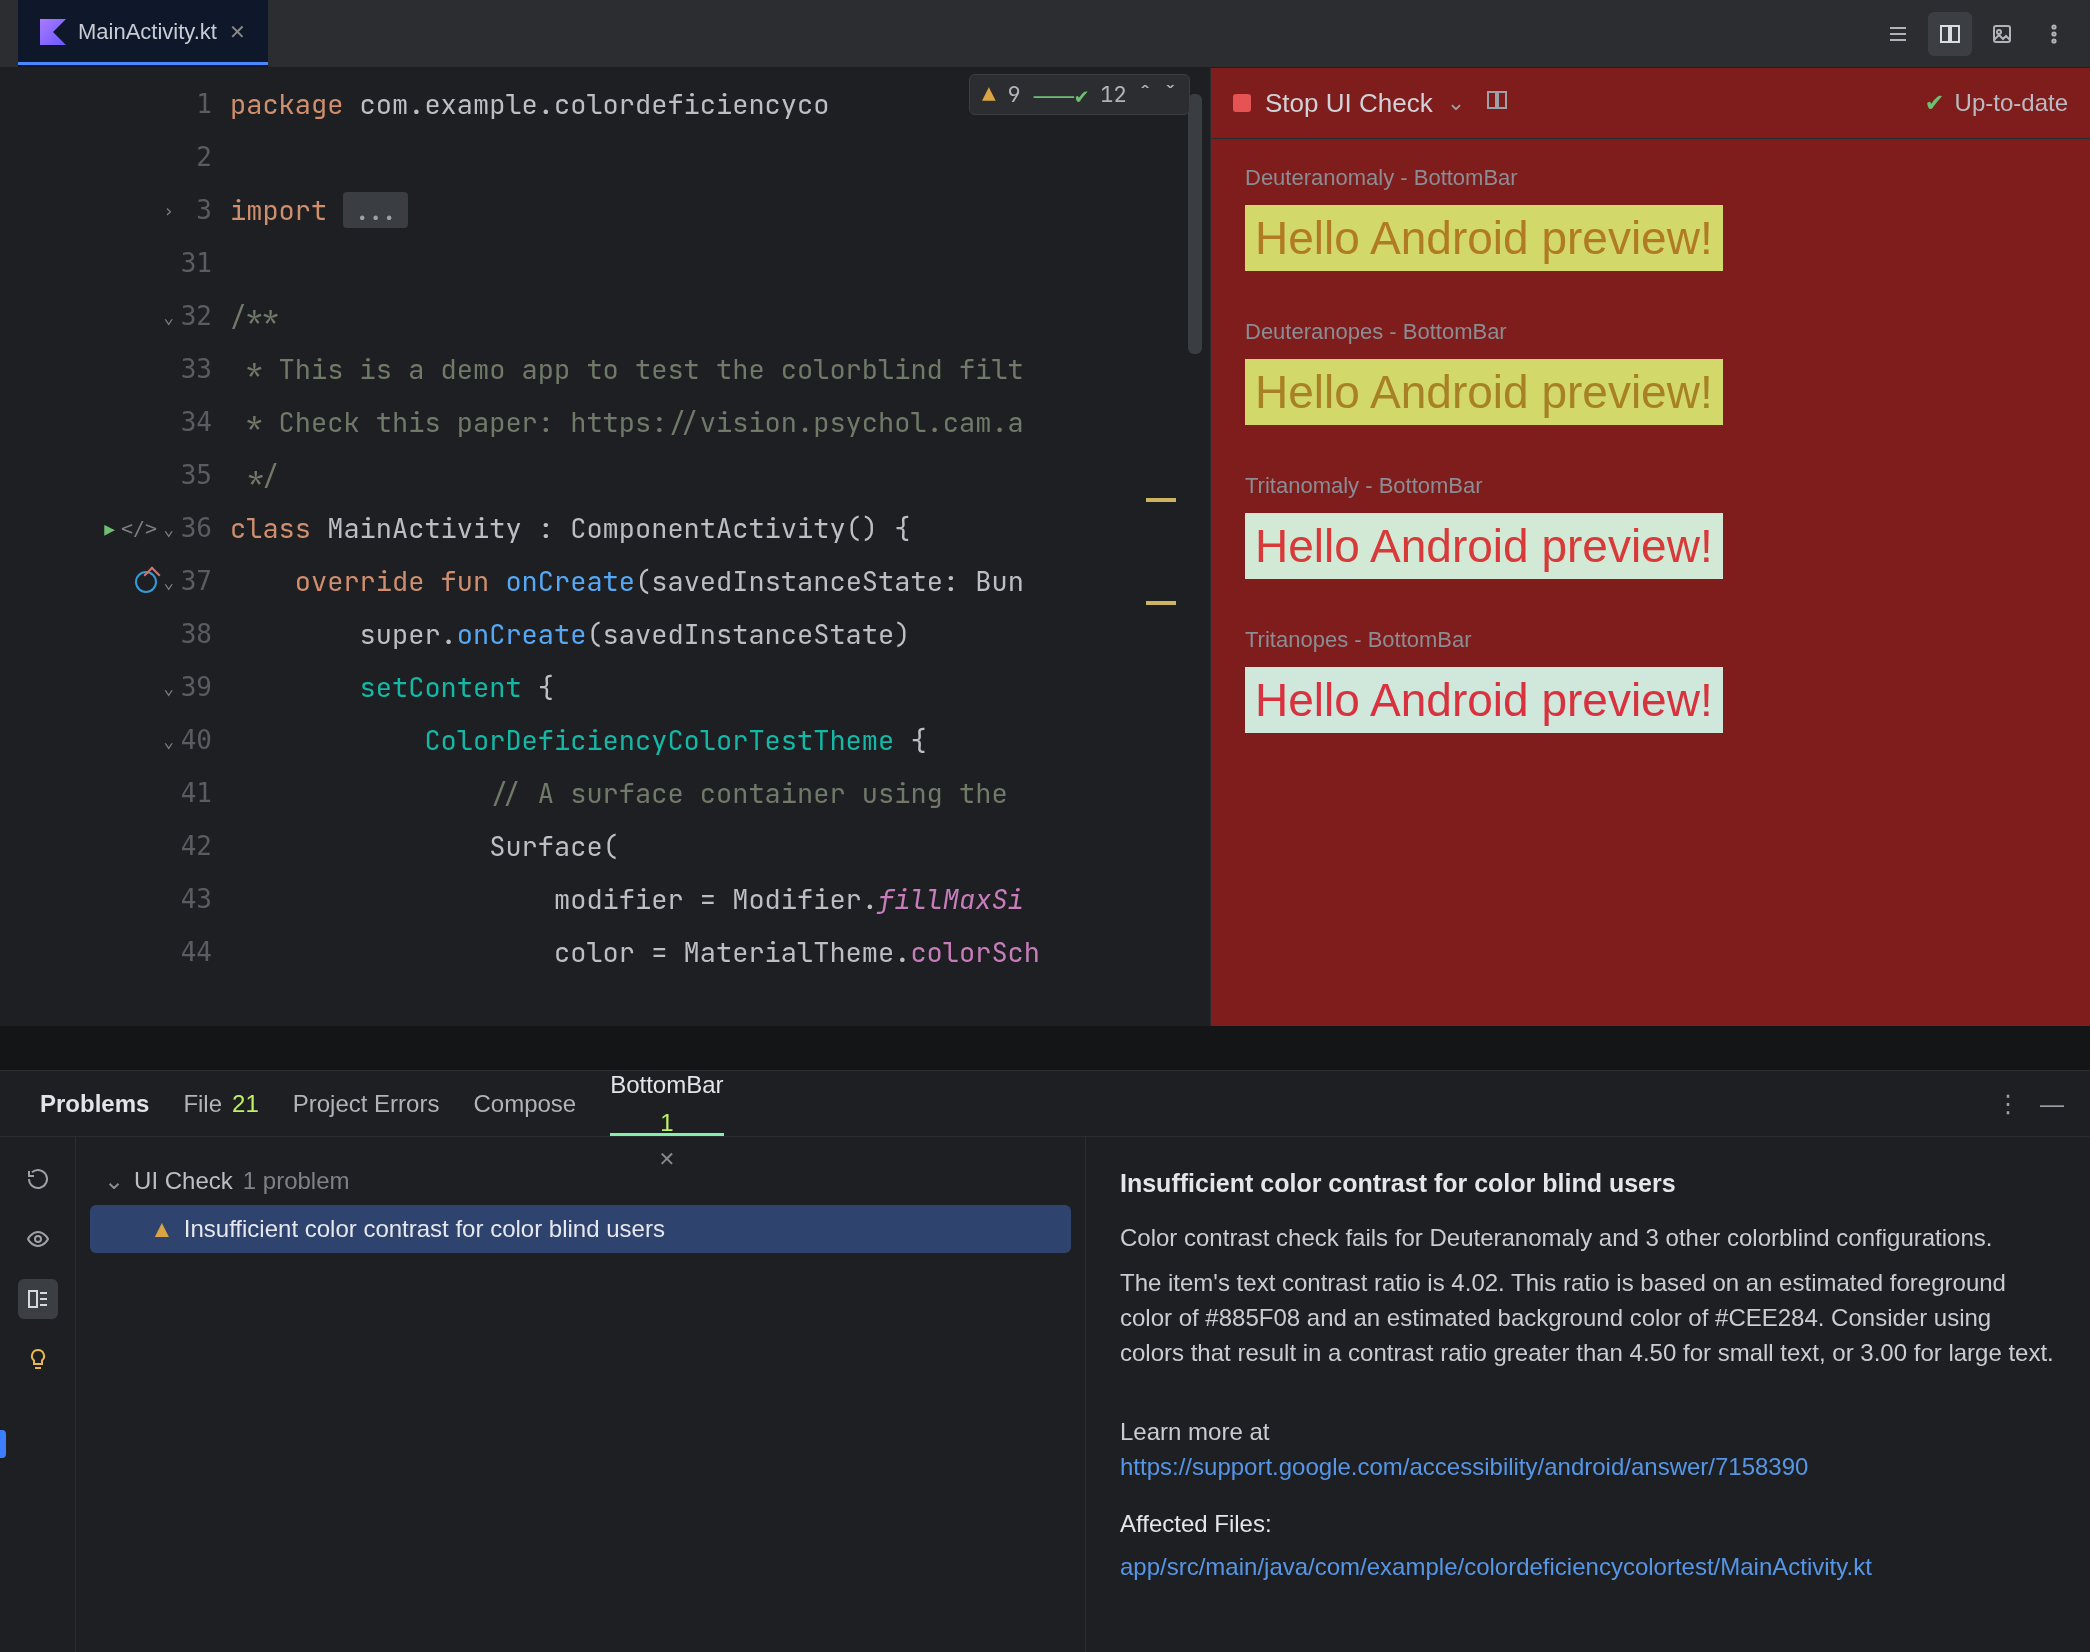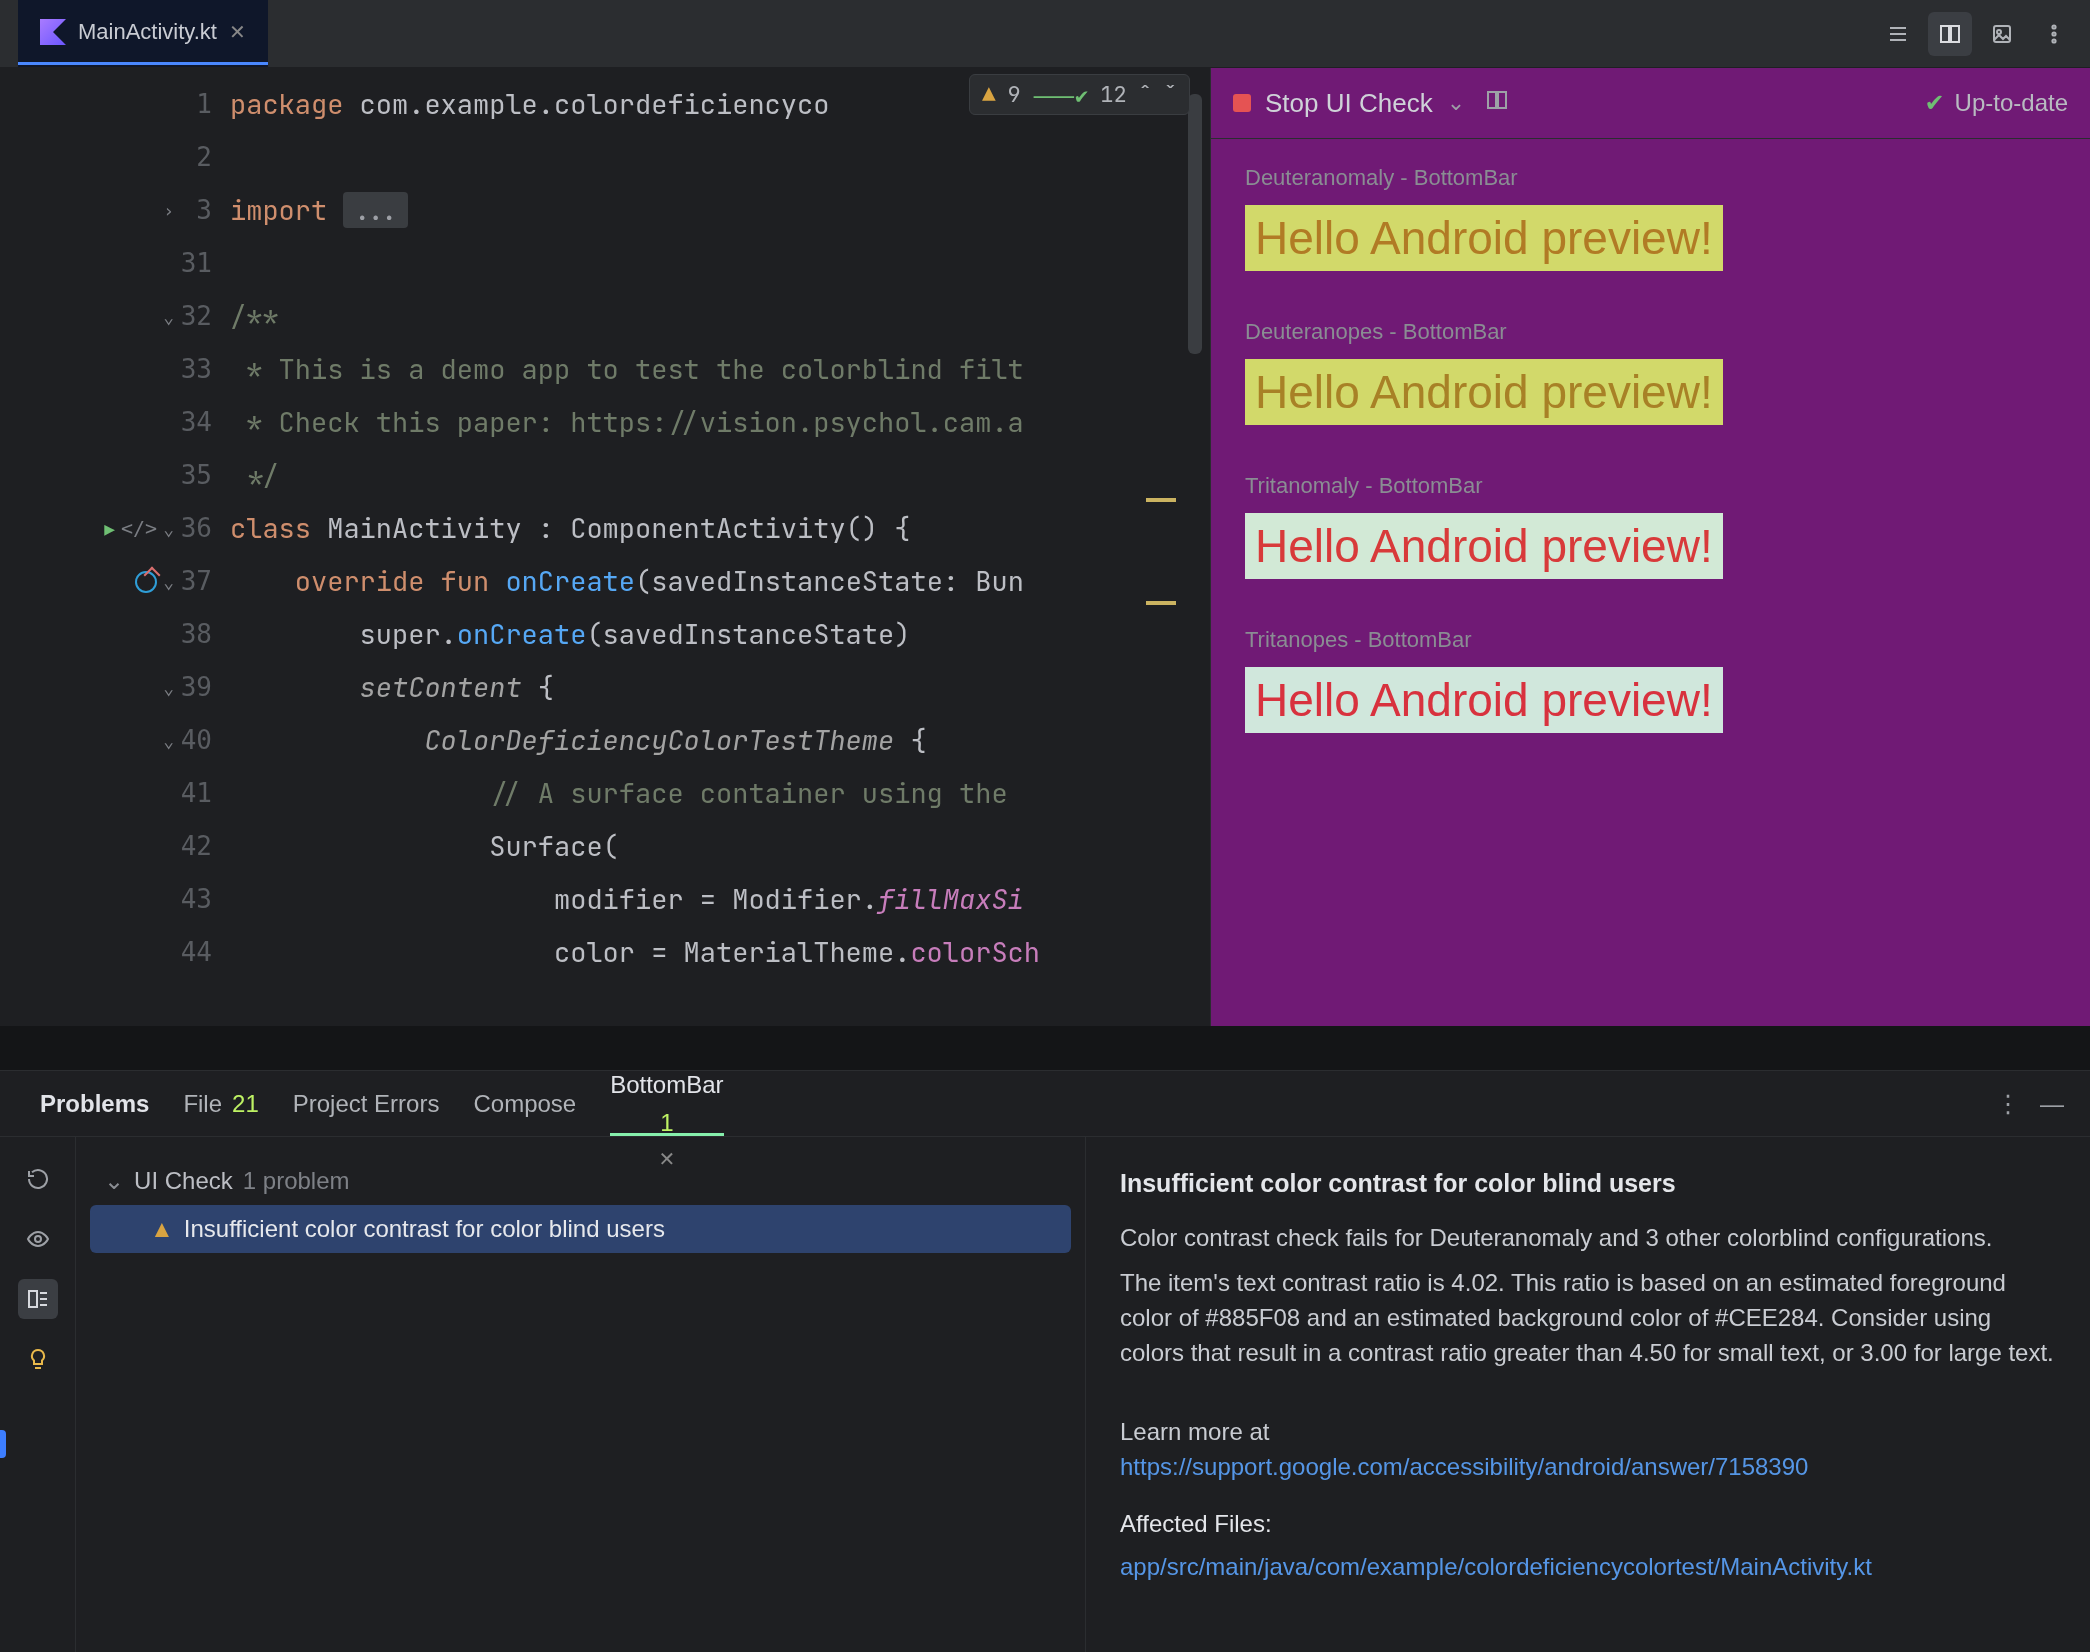--- a/index.html
+++ b/index.html
@@ -42,21 +42,21 @@
   .top-icons .ibtn {
     width:44px;height:44px;border-radius:6px;display:flex;align-items:center;justify-content:center;
     color:#b0b3b8; cursor:pointer;
   }
   .top-icons .ibtn.active{ background:#3b3e43; color:#dcdde1;}
   .top-icons svg{width:24px;height:24px;fill:none;stroke:currentColor;stroke-width:2;}
 
   
   .main-split { display:flex; height:calc(100% - 68px - 626px); }
   .editor-pane { flex:1; min-width:0; background:#1e1f22; position:relative; display:flex;}
-  .preview-pane { width:880px; background:#701a75; border-left:1px solid #2b2d30; display:flex;flex-direction:column;}
+  .preview-pane { width:880px; background:#7f1d1d; border-left:1px solid #2b2d30; display:flex;flex-direction:column;}
 
   
   .gutter {
     width:230px; background:#1e1f22; color:#595c61;
     font-family:monospace; font-size:26px; text-align:right;
     padding-top:10px; padding-right:18px;
     user-select:none;
     position:relative;
   }
   .gutter .ln { height:53px; line-height:53px; position:relative;}
@@ -65,21 +65,21 @@
   .run-tri { color:#6fbf73; font-size:18px;}
   .ovr-icon{ width:22px;height:22px;border:2px solid #2f9ed8;border-radius:50%; position:relative;}
   .ovr-icon::after{content:"";position:absolute;right:-3px;top:-4px;width:10px;height:10px;border-top:2px solid #d96f6f;border-right:2px solid #d96f6f;transform:rotate(-45deg);}
   .tag-icon{color:#7a7d83;font-size:20px;}
 
   .code-area { flex:1; overflow:hidden; position:relative; padding-top:10px;}
   .code-line { height:53px; line-height:53px; white-space:pre; font-size:27px;}
   .code-line .c-kw{color:#cf8e6d;}
   .code-line .c-fn{color:#56a8f5;}
   .code-line .c-it{color:#c77dbb;font-style:italic;}
-  .code-line .c-itb{color:#a3a3a3;font-style:italic;}
+  .code-line .c-itb{color:#14b8a6;}
   .code-line .c-cm{color:#6f7b68;}
   .code-line .c-ty{color:#bcbec4;}
   .code-line .c-pl{color:#bcbec4;}
   .code-line .c-prop{color:#c77dbb;}
   .code-line .fold-box{background:#3a3d41;color:#9da0a6;padding:0 8px;border-radius:4px;}
 
   
   .insp-widget{
     position:absolute; top:6px; right:20px;
     display:flex; align-items:center; gap:12px;

